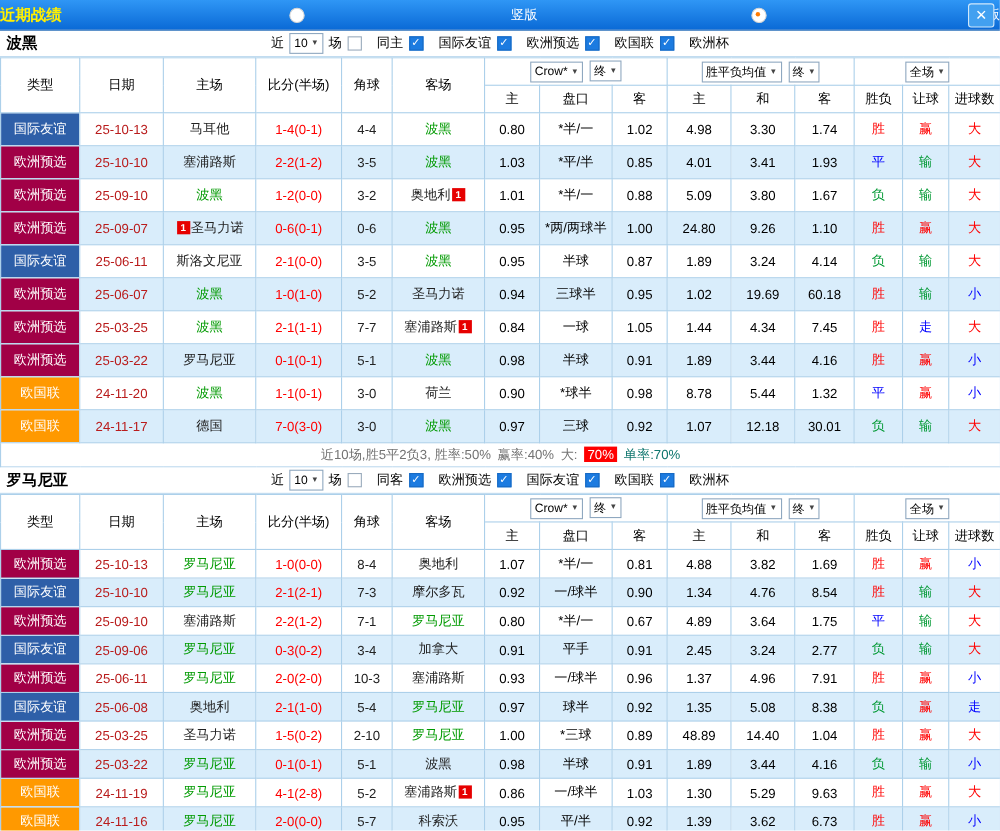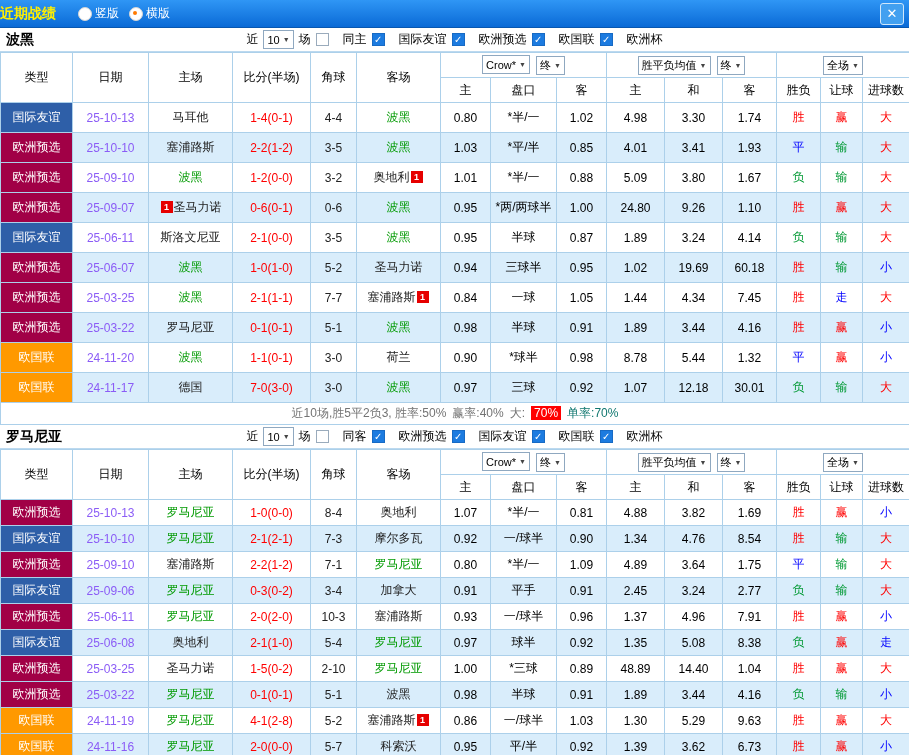--- a/index.html
+++ b/index.html
@@ -1,17 +1,17 @@
 <!DOCTYPE html>
 <html><head>
 <meta charset="utf-8">
 <style>
   html,body{margin:0;padding:0;overflow:hidden}
   body{width:909px;height:755px;background:#fff;font-family:"Liberation Sans","DejaVu Sans",sans-serif;font-size:12px;color:#222}
-  .titlebar{height:27px;background:linear-gradient(180deg,#2f96f5,#0a6ad6);display:flex;align-items:center;justify-content:flex-start;position:relative;border-bottom:1px solid #0857b0}
+  .titlebar{height:27px;background:linear-gradient(180deg,#2f96f5,#0a6ad6);display:flex;align-items:center;justify-content:space-between;position:relative;border-bottom:1px solid #0857b0}
   .titlebar .title{color:#ffef00;font-weight:bold;font-size:14px;margin-right:12px}
   .radio{width:12px;height:12px;border-radius:50%;background:#fff;border:1px solid #d5d5d5;display:inline-block;vertical-align:middle;position:relative;margin:0 3px 0 10px;cursor:pointer}
   .radio.on::after{content:"";position:absolute;left:3px;top:3px;width:4px;height:4px;border-radius:50%;background:#ff7a00}
   .radio-label{color:#fff;font-size:12px;vertical-align:middle;cursor:pointer}
   .close-btn{position:absolute;right:5px;top:3px;width:22px;height:20px;background:#42a0f0;border:1px solid #cfe7fb;border-radius:3px;color:#fff;font-weight:bold;font-size:13px;line-height:19px;text-align:center;cursor:pointer}
   .section-bar{height:23px;display:flex;align-items:center;justify-content:center;background:#fff;border-bottom:1px solid #bcd9ef;position:relative}
   .team-name{position:absolute;left:6px;top:3px;font-weight:bold;font-size:14px;color:#000}
   .bar-controls{display:flex;justify-content:center;align-items:center;gap:5px}
   .bar-lbl{color:#000}
   .sel{display:inline-flex;align-items:center;border:1px solid #8fa8c0;background:#fff;height:17px;padding:0 3px;font-size:11px;gap:3px;cursor:pointer;color:#000}
@@ -20,21 +20,21 @@
   .cb{width:13px;height:13px;border:1px solid #9aabbc;background:#fff;display:inline-block;font-size:10px;line-height:12px;text-align:center;box-sizing:border-box}
   .cb.on{background:#1c7be0;border-color:#176ac4;color:#fff}
   table.results{border-collapse:collapse;table-layout:fixed;width:909px}
   .results td{border:1px solid #acd0ea;text-align:center;white-space:nowrap;overflow:hidden;padding:0;font-size:12px;background:#fff}
   .results .hcell{height:24px;background:#fff;color:#000}
   .results .group .sel{margin:0 3px}
   .results tbody td{height:29px}
   .results.compact tbody td{height:25px}
   .results tr.alt td{background:#d9edfb}
   .league{color:#fff}
-  .date{color:#8b5cf6}
+  .date{color:#b91c1c}
   .score{color:#ff0000}
   .team{color:#222}
   .hl{color:#009a00}
   .odds{color:#000;font-size:11.5px}
   .card{display:inline-block;background:#e60000;color:#fff;min-width:10px;height:12px;line-height:12px;font-size:9px;font-weight:bold;padding:0 1px;margin:0 1px;vertical-align:1px}
   .summary-cell{height:21px !important}
   .seg{margin:0 3px;font-size:12px}
   .seg-blue{color:#737373}
   .seg-red{color:#0f766e}
   .seg-badge{background:#ff0000;color:#fff;padding:0 3px}
@@ -441,21 +441,21 @@
         </tr>
         <tr>
           <td class="league" style="background: rgb(161, 0, 70);">欧洲预选</td>
           <td class="date">25-09-10</td>
           <td class="team"><span>塞浦路斯</span></td>
           <td class="score">2-2(1-2)</td>
           <td class="corner">7-1</td>
           <td class="team"><span class="hl">罗马尼亚</span></td>
           <td class="odds">0.80</td>
           <td class="odds">*半/一</td>
-          <td class="odds">1.09</td>
+          <td class="odds">0.67</td>
           <td class="odds">4.89</td>
           <td class="odds">3.64</td>
           <td class="odds">1.75</td>
           <td class="res" style="color: rgb(0, 0, 255);">平</td>
           <td class="res" style="color: rgb(0, 153, 51);">输</td>
           <td class="res" style="color: rgb(255, 0, 0);">大</td>
         </tr>
         <tr class="alt">
           <td class="league" style="background: rgb(46, 95, 168);">国际友谊</td>
           <td class="date">25-09-06</td>

